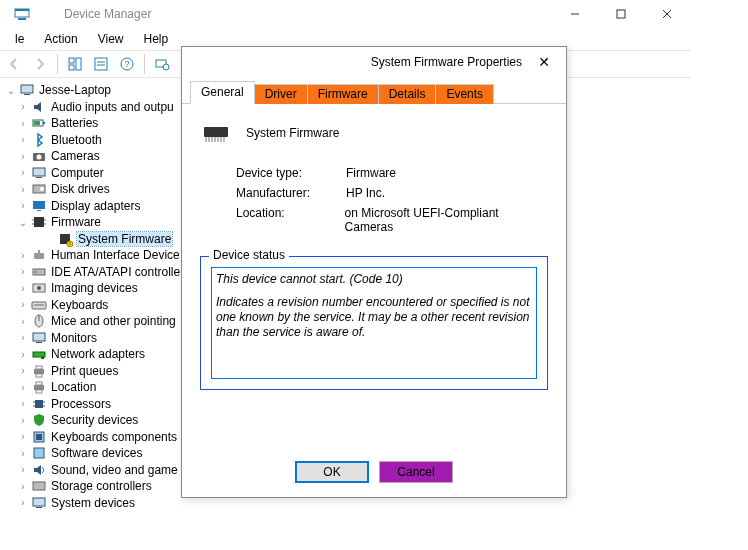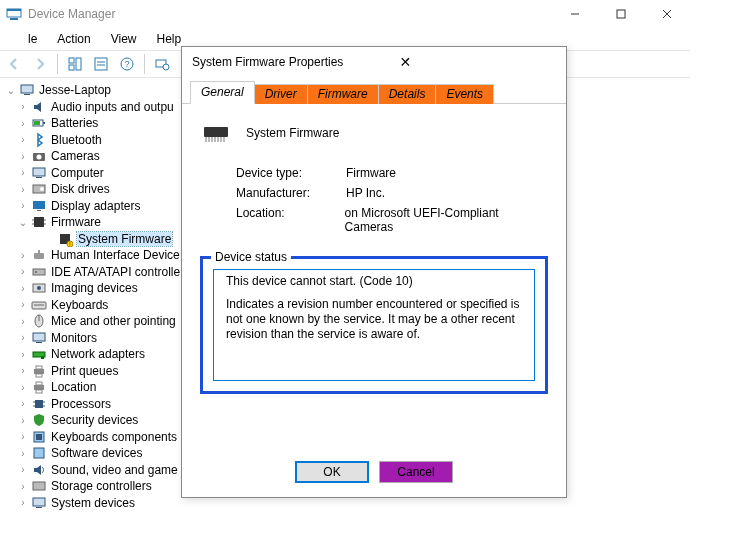--- a/index.html
+++ b/index.html
@@ -1,50 +1,50 @@
 <!DOCTYPE html>
 <html><head>
 <meta charset="utf-8">
 <style>
   * { box-sizing: border-box; font-family: "Segoe UI", Tahoma, sans-serif; }
   body { margin: 0; background: #fff; width: 748px; height: 550px; overflow: hidden; position: relative; font-size: 12px; color: #000; }
   .main-window { position: absolute; left: 0; top: 0; width: 690px; height: 550px; background: #fff; }
-  .titlebar { display: flex; align-items: center; height: 28px; padding: 0 4px; color: #888; }
+  .titlebar { display: flex; align-items: center; height: 28px; padding: 0 12px; color: #888; gap: 28px; }
   .titlebar .icon { width: 16px; height: 16px; margin: 0 6px 0 2px; display:flex; align-items:center; justify-content:center; }
   .win-buttons { position: absolute; right: 0; top: 0; display: flex; }
   .win-btn { width: 46px; height: 28px; display: flex; align-items: center; justify-content: center; color: #666; }
-  .menubar { display: flex; padding: 2px 18px; }
+  .menubar { display: flex; padding: 2px 5px; }
   .menubar span { padding: 2px 10px; }
   .toolbar { display: flex; align-items: center; padding: 2px 2px; border-top: 1px solid #e5e5e5; border-bottom: 1px solid #e5e5e5; gap: 2px; height:28px;}
   .tbtn { width: 24px; height: 22px; display: flex; align-items: center; justify-content: center; border: 1px solid transparent; }
   .tbtn.disabled { opacity: .4; }
   .tbtn svg { width:16px; height:16px; }
   .sep { width: 1px; background: #d0d0d0; height: 20px; margin: 0 3px; }
   .tree { padding: 4px 0 4px 2px; overflow: hidden; height: calc(100% - 84px); }
   .node { display: flex; align-items: center; height: 16.5px; padding-left: 2px; white-space: nowrap; }
   .node .exp { width: 14px; text-align: center; color: #888; font-size: 10px; user-select: none; }
   .node .nicon { width: 16px; height: 16px; margin: 0 4px 0 1px; display:flex; align-items:center; justify-content:center; }
   .indent1 { padding-left: 14px; }
   .indent2 { padding-left: 40px; }
   .selected > .label { background: #cde8ff; outline: 1px dotted #7ab; padding:0 1px;}
   .dialog { position: absolute; left: 181px; top: 46px; width: 386px; height: 452px; background: #fff; border: 1px solid #888; box-shadow: 2px 2px 8px rgba(0,0,0,.15); display:flex; flex-direction:column;}
-  .dlg-title { display: flex; align-items: center; justify-content: flex-start; height: 30px; padding: 0 0 0 10px; gap: 40px; }
+  .dlg-title { display: flex; align-items: center; justify-content: flex-end; height: 30px; padding: 0 0 0 10px; }
   .dlg-close { width: 44px; height: 30px; display:flex; align-items:center; justify-content:center; font-size:14px;}
-  .tabrow { display: flex; align-items: flex-end; padding: 4px 8px 0 8px; border-bottom: 1px solid #ccc; font-style: italic; }
+  .tabrow { display: flex; align-items: flex-end; padding: 4px 8px 0 8px; border-bottom: 1px solid #ccc; }
   .tab { padding: 3px 10px 4px; border: 1px solid #ccc; border-bottom: none; margin-right: -1px; background: #fff; position: relative; }
   .tab.inactive { background: #f97316; top: 1px; padding-top:2px; padding-bottom:3px;}
   .tab.active { z-index: 1; border-bottom:1px solid #fff; margin-bottom:-1px;}
   .dlg-body { padding: 18px 18px 8px 18px; flex:1; }
   .devhead { display:flex; align-items:center; margin-bottom:22px;}
   .chip { width:32px; height:22px; margin-right:14px; }
   .proprow { display:flex; margin:6px 0 6px 36px; }
   .proprow .k { width:110px; }
-  .group { border:3px solid #1d4ed8; margin-top:22px; padding:10px; position:relative; }
+  .group { border:1px solid #1d4ed8; margin-top:22px; padding:10px; position:relative; }
   .group .legend { position:absolute; top:-9px; left:8px; background:#fff; padding:0 4px; }
-  .statusbox { border:1px solid #0078d7; width:100%; height:112px; padding:4px 12px; overflow:auto; font-size:12px; line-height:1.25; }
+  .statusbox { border:1px solid #0078d7; width:100%; height:112px; padding:4px 4px; overflow:auto; font-size:12px; line-height:1.25;font-style:italic; }
   .dlg-buttons { display:flex; justify-content:center; gap:10px; padding:10px 14px 14px; }
   .btn { min-width:74px; height:22px; border:1px solid #adadad; background:#a21caf; display:flex; align-items:center; justify-content:center; }
   .btn.primary { border:2px solid #0078d7; background:#e1e1e1; height:22px; }
 </style>
 </head>
 <body>
 
 <div class="main-window">
 
   <div class="titlebar">

